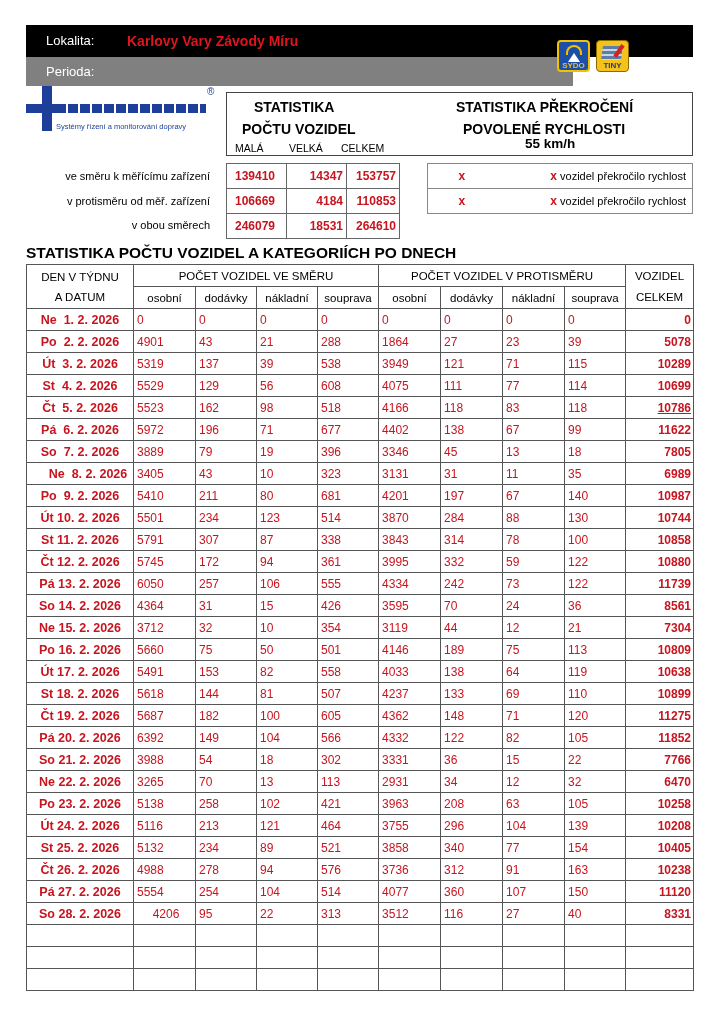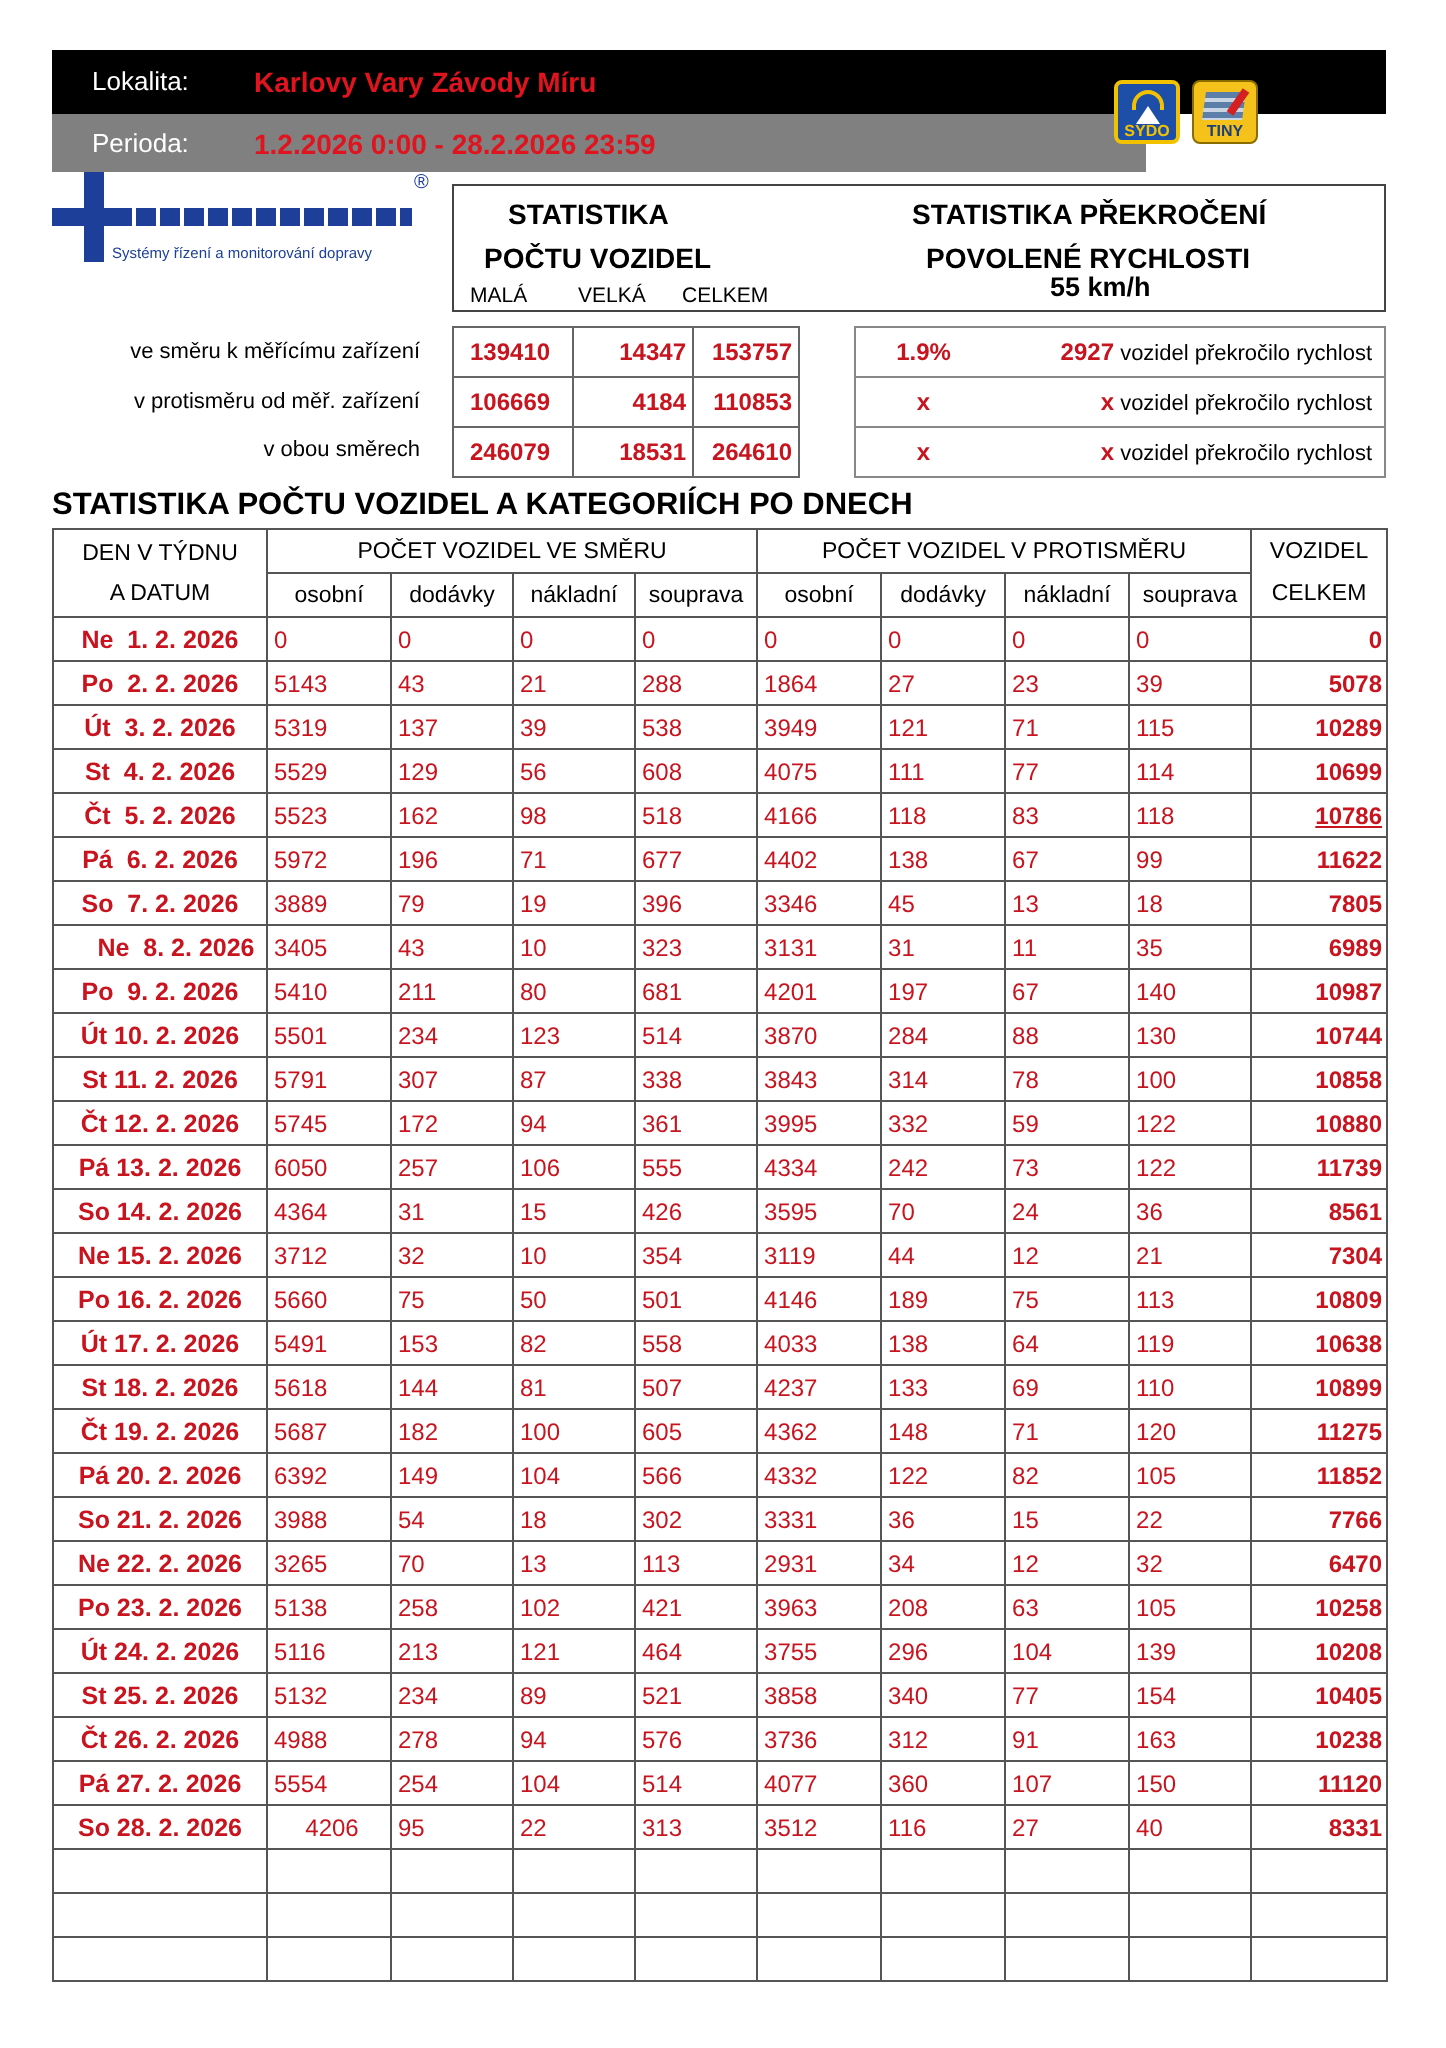--- a/index.html
+++ b/index.html
@@ -62,21 +62,20 @@
 </style>
 </head>
 <body>
 
 <div class="hdr-black">
   <span class="hdr-label">Lokalita:</span>
   <span class="hdr-value">Karlovy Vary Závody Míru</span>
 </div>
 <div class="hdr-gray">
   <span class="hdr-label">Perioda:</span>
-  <span class="hdr-value">1.2.2026 0:00 - 28.2.2026 23:59</span>
 </div>
 
 <div class="logo-sydo">
   <div class="arch"></div>
     <div class="road"></div>
   <div class="txt">SYDO</div>
 </div>
 <div class="logo-tiny">
   <div class="bars"></div>
     <div class="pen"></div>
@@ -121,24 +120,20 @@
   <tr>
     <td class="c1">246079</td>
     <td class="c2">18531</td>
     <td class="c3">264610</td>
   </tr>
 </tbody>
   </table>
 
 <table class="spdtbl">
   <tbody>
-      <tr>
-    <td>1.9%</td>
-    <td><span class="num">2927</span> <span>vozidel překročilo rychlost</span></td>
-  </tr>
   <tr>
     <td>x</td>
     <td><span class="num">x</span> <span>vozidel překročilo rychlost</span></td>
   </tr>
   <tr>
     <td>x</td>
     <td><span class="num">x</span> <span>vozidel překročilo rychlost</span></td>
   </tr>
 </tbody>
   </table>
@@ -188,21 +183,21 @@
         <td style="white-space: pre;">0</td>
         <td style="white-space: pre;">0</td>
         <td style="white-space: pre;">0</td>
         <td style="white-space: pre;">0</td>
         <td style="white-space: pre;">0</td>
         <td style="white-space: pre;">0</td>
         <td class="tot" style="white-space: pre;">0</td>
       </tr>
       <tr>
         <td class="date" style="white-space: pre;">Po  2. 2. 2026</td>
-        <td style="white-space: pre;">5143</td>
+        <td style="white-space: pre;">4901</td>
         <td style="white-space: pre;">43</td>
         <td style="white-space: pre;">21</td>
         <td style="white-space: pre;">288</td>
         <td style="white-space: pre;">1864</td>
         <td style="white-space: pre;">27</td>
         <td style="white-space: pre;">23</td>
         <td style="white-space: pre;">39</td>
         <td class="tot" style="white-space: pre;">5078</td>
       </tr>
       <tr>

